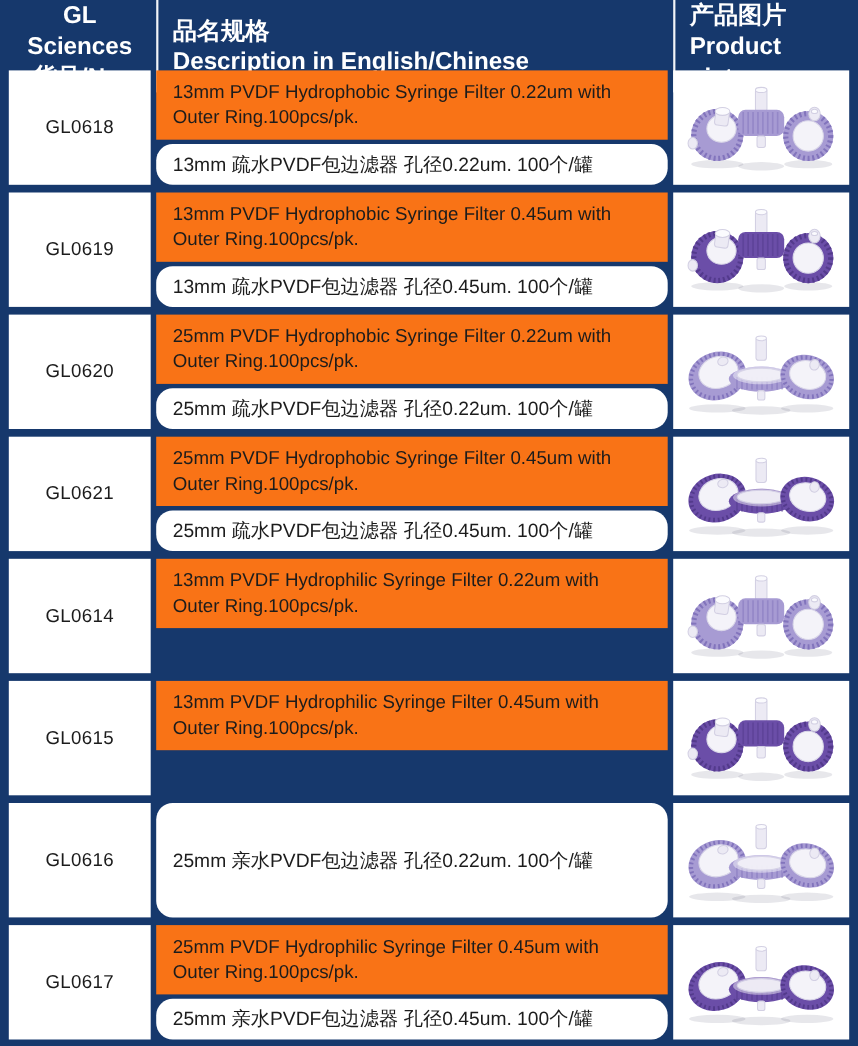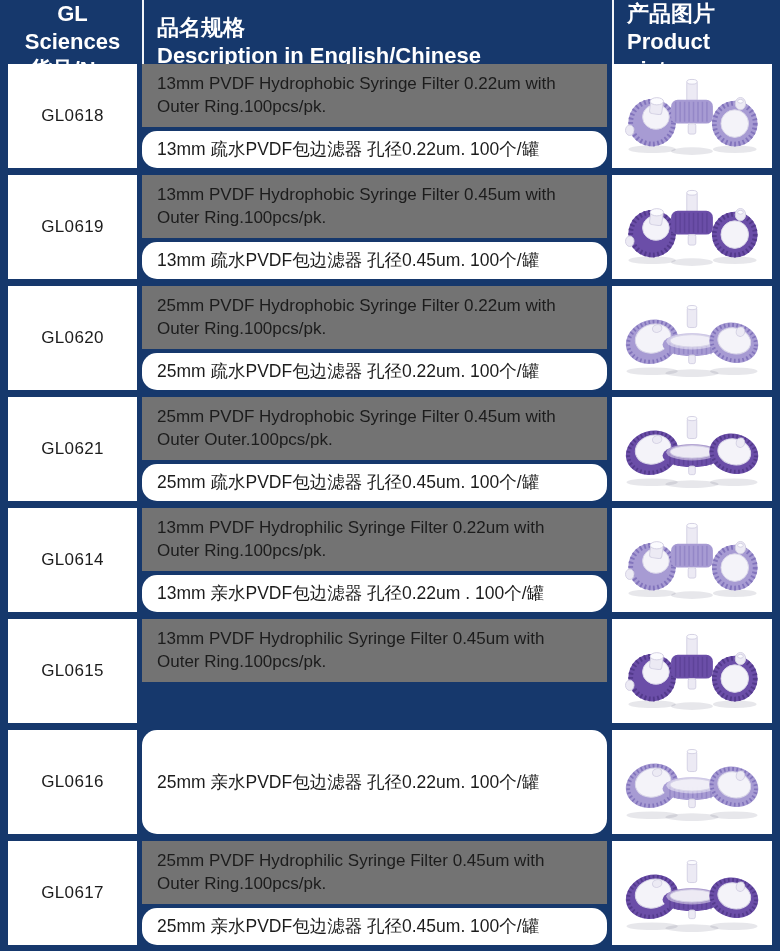--- a/index.html
+++ b/index.html
@@ -46,21 +46,21 @@
     font-size: 17px;
     letter-spacing: .3px;
   }
   .desc-col {
     display: flex;
     flex-direction: column;
     row-gap: 4px;
     height: 100%;
   }
   .desc-en {
-    background: #737373;
+    background: #f97316;
     height: 63px;
     display: flex;
     align-items: center;
     padding: 2px 26px 2px 15px;
     font-size: 17px;
     line-height: 1.35;
   }
   .desc-cn {
     background: #FFFFFF;
     flex: 1;
@@ -227,21 +227,21 @@
     </g>
   </svg>
 </div>
   </section>
 
   <section class="row grid3">
     <div class="cell code-cell">
       <span>GL0621</span>
     </div>
     <div class="desc-col">
-      <div class="desc-en">25mm PVDF Hydrophobic Syringe Filter 0.45um with Outer Outer.100pcs/pk.</div>
+      <div class="desc-en">25mm PVDF Hydrophobic Syringe Filter 0.45um with Outer Ring.100pcs/pk.</div>
       <div class="desc-cn">25mm 疏水PVDF包边滤器 孔径0.45um. 100个/罐</div>
     </div>
     <div class="cell photo" data-shape="disc25" aria-label="three dark purple 25mm syringe filter discs" style="--rim: #6B4EA8; --rim-dark: #533A8C;">
 
   <svg class="s25" width="152" height="98" viewBox="0 0 160 100">
     <ellipse class="sh" cx="38" cy="85" rx="27" ry="4"></ellipse>
     <ellipse class="sh" cx="80" cy="87" rx="28" ry="4"></ellipse>
     <ellipse class="sh" cx="124" cy="85" rx="25" ry="4"></ellipse>
     <g transform="rotate(-16 38 54)">
       <ellipse class="rim" cx="38" cy="54" rx="28" ry="23"></ellipse>
@@ -267,21 +267,20 @@
   </svg>
 </div>
   </section>
 
   <section class="row grid3">
     <div class="cell code-cell">
       <span>GL0614</span>
     </div>
     <div class="desc-col">
       <div class="desc-en">13mm PVDF Hydrophilic Syringe Filter 0.22um with Outer Ring.100pcs/pk.</div>
-      <div class="desc-cn">13mm 亲水PVDF包边滤器 孔径0.22um . 100个/罐</div>
     </div>
     <div class="cell photo" data-shape="filter13" aria-label="three light purple 13mm syringe filters" style="--rim: #A79BD3; --rim-dark: #8274BC;">
   <svg class="s13" width="152" height="98" viewBox="0 0 160 100">
     <ellipse class="sh" cx="38" cy="85" rx="25" ry="4"></ellipse>
     <ellipse class="sh" cx="80" cy="87" rx="22" ry="4"></ellipse>
     <ellipse class="sh" cx="125" cy="85" rx="23" ry="4"></ellipse>
     <g>
       <circle class="rim" cx="38" cy="57" r="25"></circle>
       <circle class="ribs13" cx="38" cy="57" r="22.5"></circle>
       <ellipse class="clearface" cx="42" cy="51" rx="14" ry="13"></ellipse>

